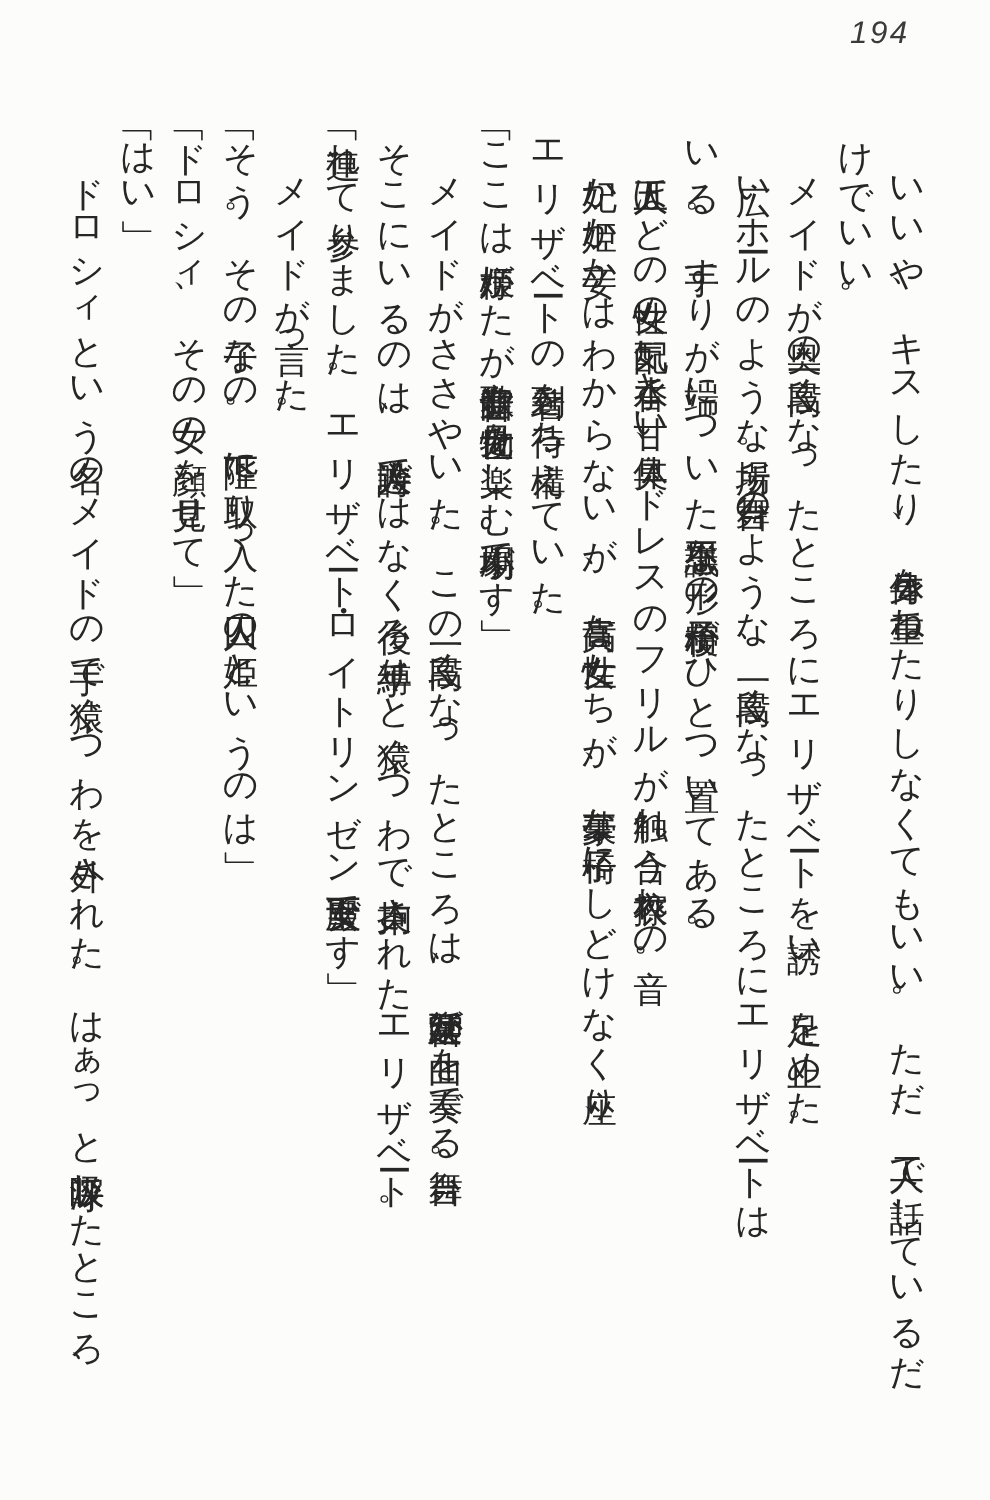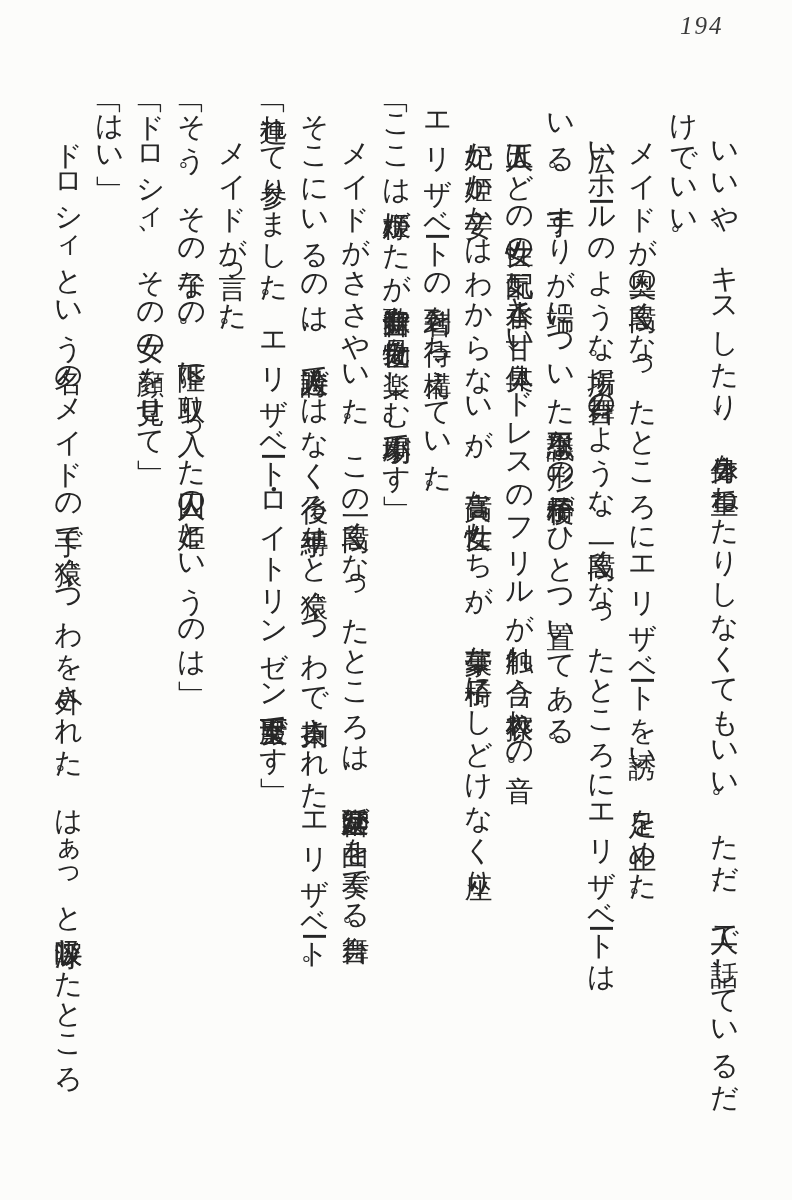--- a/index.html
+++ b/index.html
@@ -16,21 +16,21 @@
     font-family: "Liberation Serif", "DejaVu Serif", serif;
   }
   .page-number {
     position: absolute;
     top: 12px;
     left: 680px;
     font-style: italic;
     font-size: 25px;
     letter-spacing: 2px;
     color: #3a3a3a;
-    font-family: Liberation Serif, serif;
+    font-family: Liberation Sans, sans-serif;
     text-align: center;
   }
   .text-block {
     position: absolute;
     top: 95px;
     right: 47px;
     height: 1064px;
     writing-mode: vertical-rl;
     -webkit-writing-mode: vertical-rl;
     text-orientation: upright;

